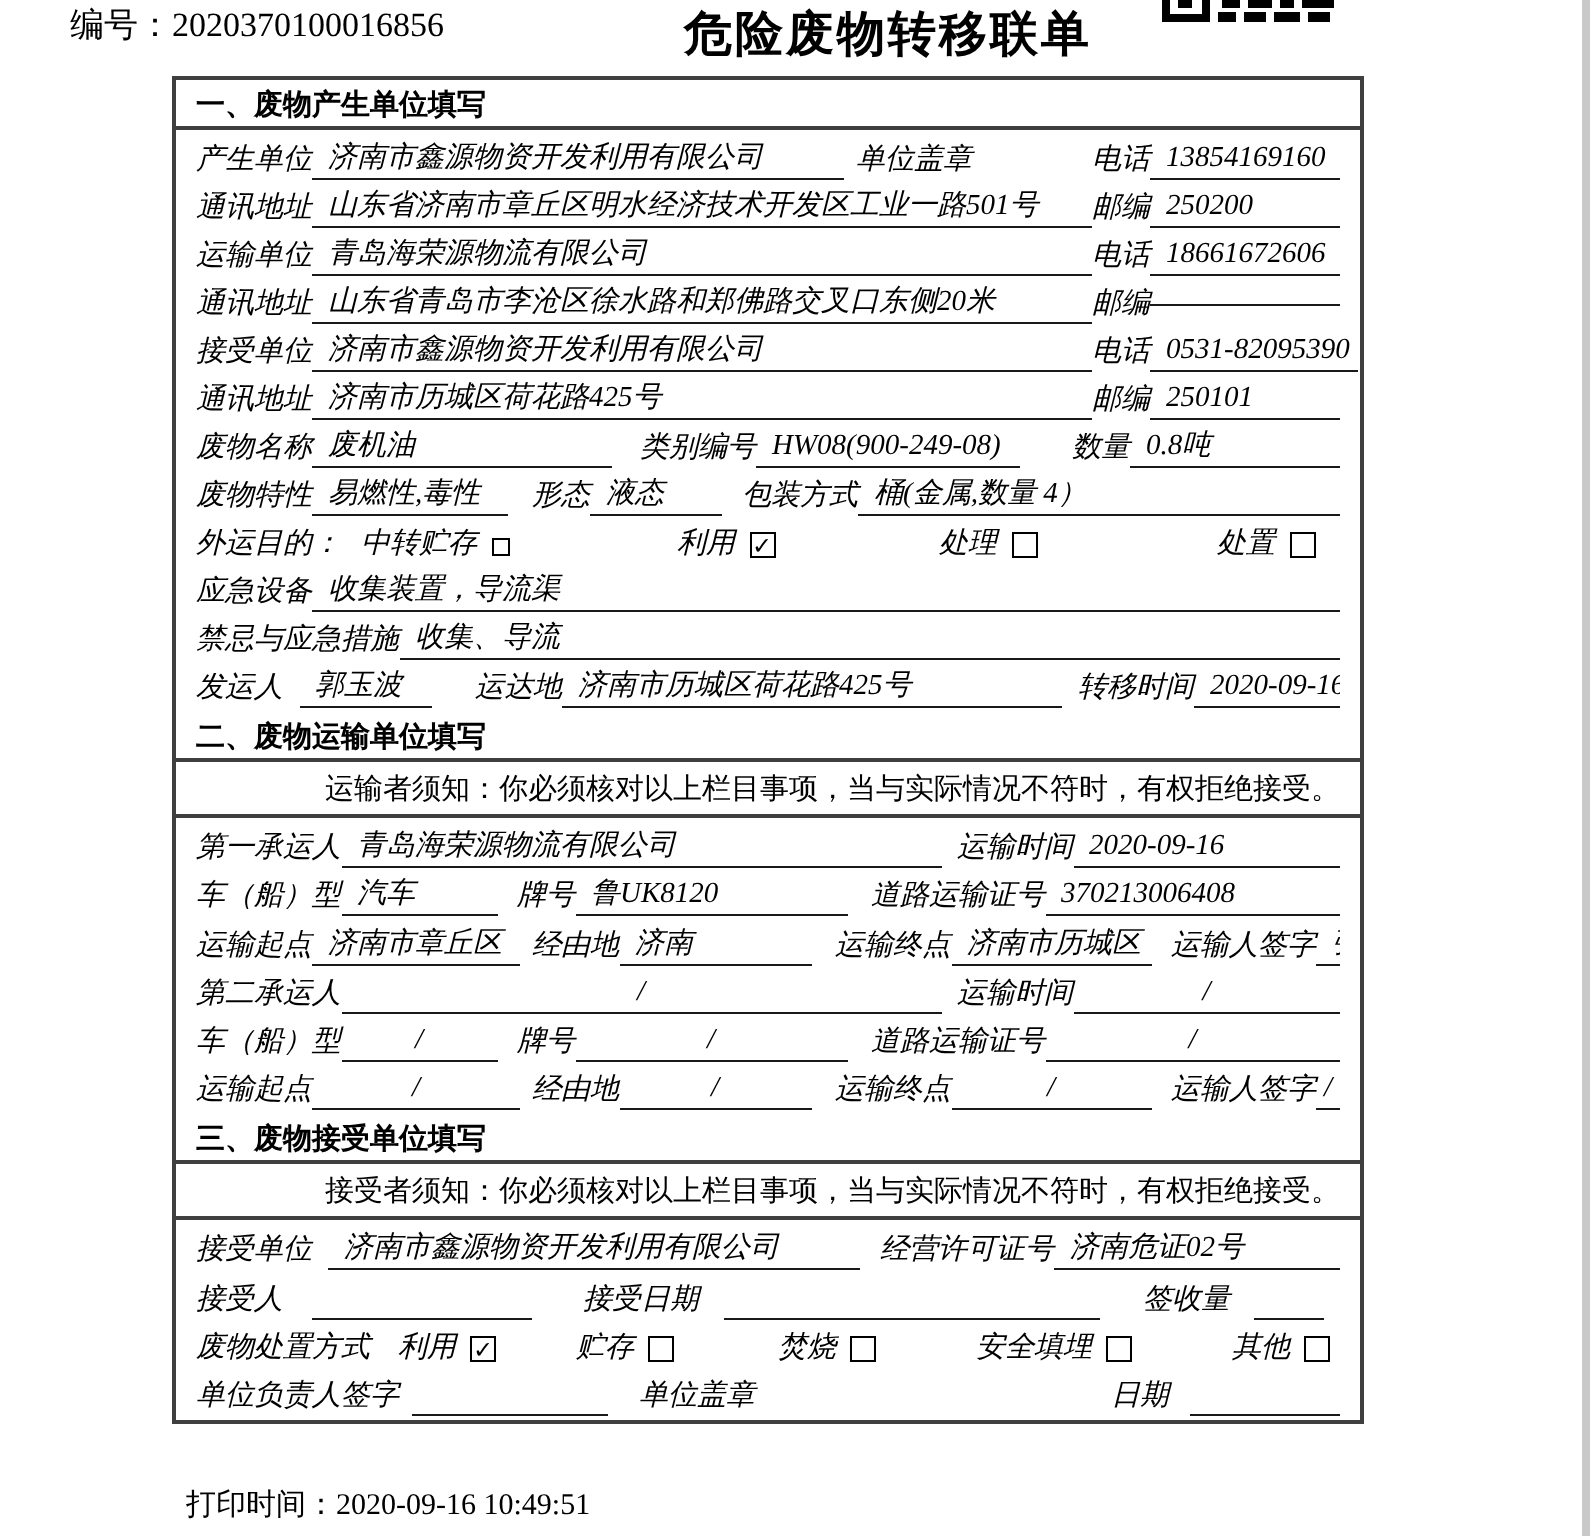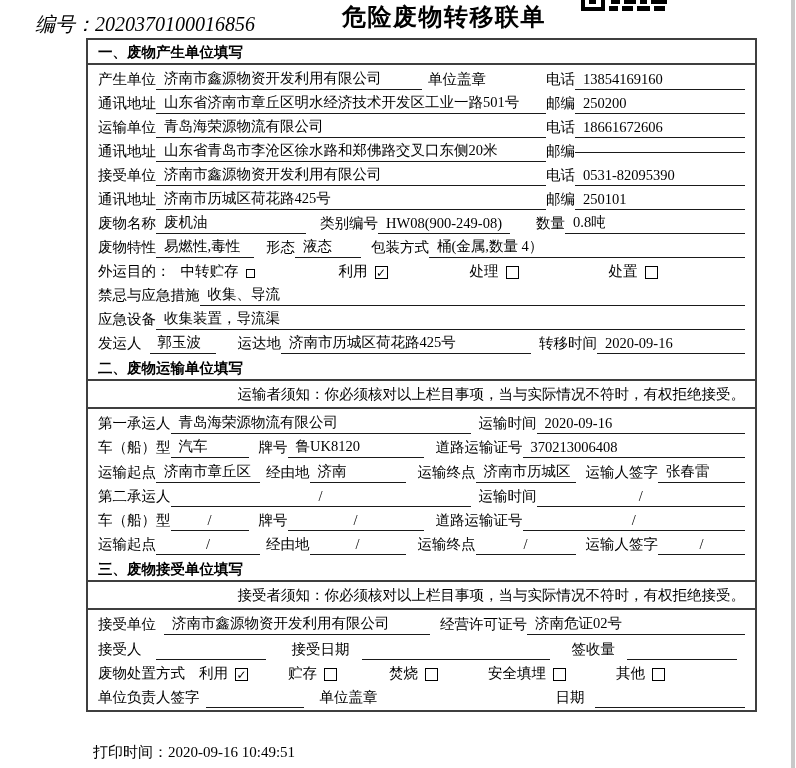--- a/index.html
+++ b/index.html
@@ -4,30 +4,30 @@
 <style>
   * { box-sizing: border-box; }
   html,body { margin:0; padding:0; }
   body {
     width:796px; height:768px; position:relative; overflow:hidden;
     background:#ffffff; color:#000;
     font-family:"Liberation Serif","DejaVu Serif",serif;
     font-size:14.5px;
   }
   .right-edge { position:absolute; top:0; right:1px; width:4px; height:768px; background:#c9c9c9; }
-  .serial { position:absolute; left:35px; top:11px; font-size:20px; white-space:nowrap;font-style:italic; }
+  .serial { position:absolute; left:35px; top:1px; font-size:17px; white-space:nowrap; }
   .doc-title { position:absolute; left:0; top:1px; width:100%; margin:0; text-align:center;
     transform:translateX(46px); font-size:24px; font-weight:700; letter-spacing:1.5px; }
   .qr { position:absolute; left:581px; top:0; }
 
-  .form { position:absolute; left:86px; top:38px; width:671px; border:2px solid #3f3f3f; background:#fff; }
+  .form { position:absolute; left:86px; top:38px; width:596px; border:2px solid #3f3f3f; background:#fff; }
   .sec-h { height:25px; padding:3px 10px 0; border-bottom:2px solid #3f3f3f; font-weight:700; }
   .notice { height:28px; padding:4px 10px 0; border-bottom:2px solid #3f3f3f; white-space:nowrap;text-align:right; }
   .sec-b { padding:1px 10px 2px; }
-  .row { display:flex; align-items:flex-end; height:24px; white-space:nowrap; }
+  .row { display:flex; align-items:flex-end; height:24px; white-space:nowrap;font-style:italic; }
   .b23 .row { height:24.2px; }
   .lbl { flex:0 0 auto; padding-bottom:1px; }
   .val { border-bottom:1px solid #1a1a1a; padding:0 4px 1px 8px; overflow:hidden; }
   .grow { flex:1 1 auto; }
   .lg { display:flex; align-items:flex-end; flex:0 0 448px; }
   .lg .val { flex:1 1 auto; }
   .rg { display:flex; align-items:center; flex:1 1 auto; }
   .rg .val { flex:1 1 auto; }
   .ctr { text-align:center; padding-left:0; padding-right:0; }
   .opt { display:flex; align-items:flex-end; }
@@ -168,27 +168,27 @@
         <span class="cb"><span></span></span>
       </span>
       <span class="opt" style="margin-left:90px">
         <span class="lbl">处置</span>
         <span class="cb"><span></span></span>
       </span>
     </div>
 
 
     <div class="row">
+      <span class="lbl">应急设备</span>
+      <span class="val grow">收集装置，导流渠</span>
+    </div>
+
+    <div class="row">
       <span class="lbl">禁忌与应急措施</span>
       <span class="val grow">收集、导流</span>
-    </div>
-
-    <div class="row">
-      <span class="lbl">应急设备</span>
-      <span class="val grow">收集装置，导流渠</span>
     </div>
 
     <div class="row">
       <span class="lbl">发运人</span>
       <span class="val" style="flex:0 0 66px;margin-left:8px">郭玉波</span>
       <span class="lbl" style="margin-left:22px">运达地</span>
       <span class="val" style="flex:0 0 250px">济南市历城区荷花路425号</span>
       <span class="lbl" style="margin-left:8px">转移时间</span>
       <span class="val grow">2020-09-16</span>
     </div>

